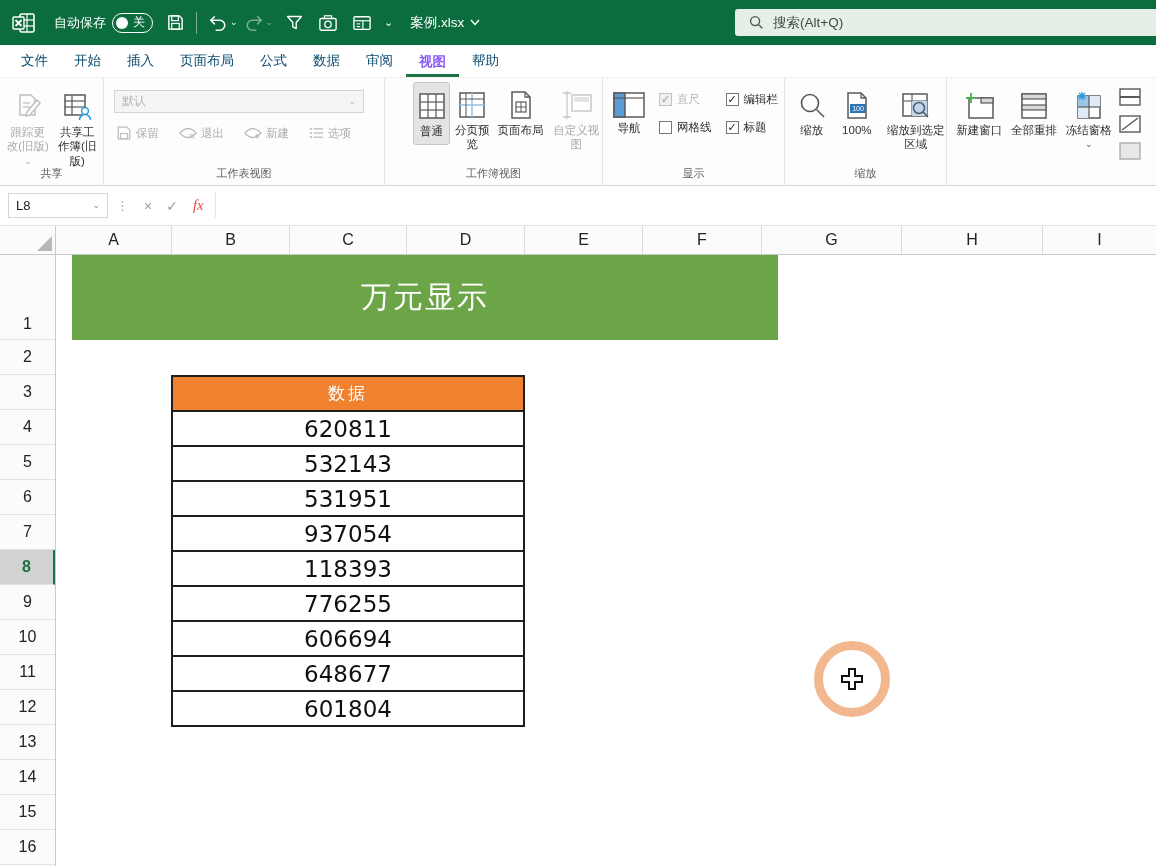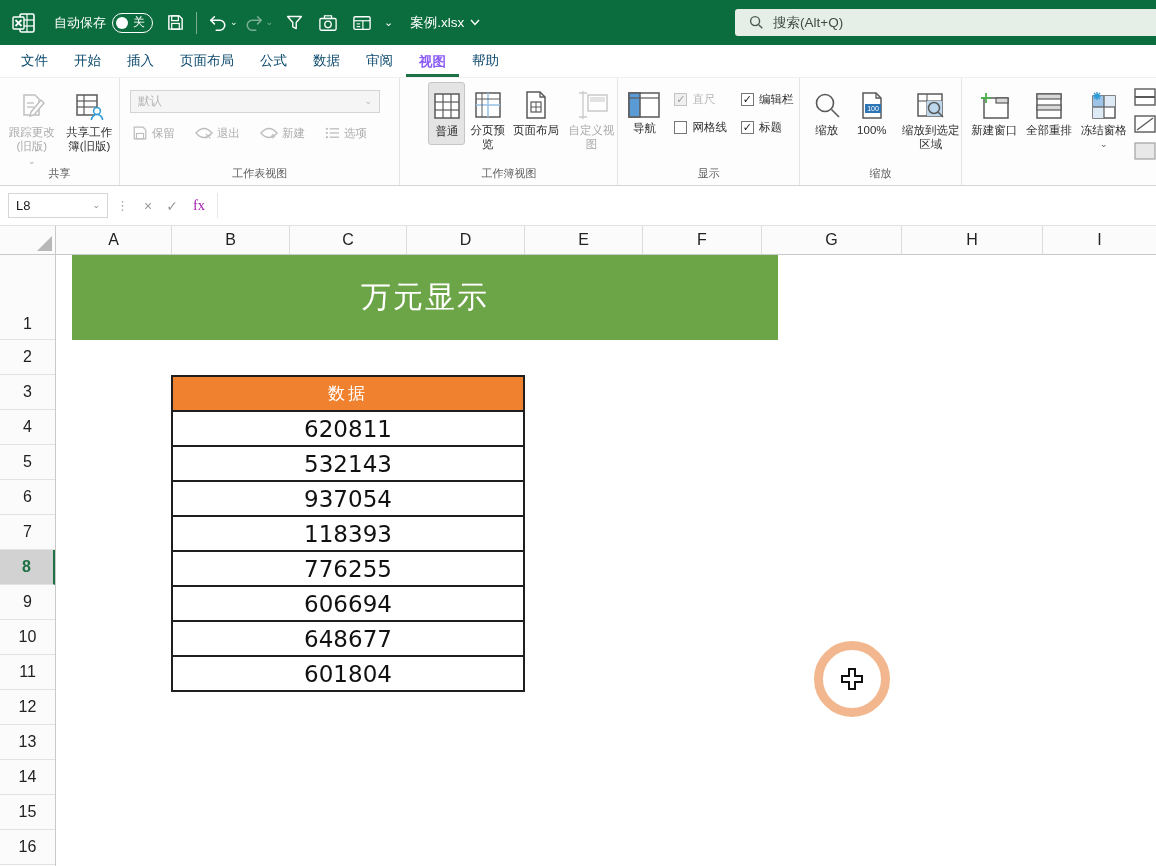--- a/index.html
+++ b/index.html
@@ -56,21 +56,21 @@
   .cb.discb { border-color:#C3C3C3; background:#EFEFEF; color:#9D9D9D; }
 
   
   .formulabar { height:40px; background:#fff; display:flex; align-items:center;
     border-bottom:1px solid #E3E3E3; }
   .namebox { margin-left:8px; width:100px; height:25px; border:1px solid #D6D6D6;
     display:flex; align-items:center; justify-content:space-between; padding:0 7px;
     font-size:13px; color:#1a1a1a; }
   .fb-dots { color:#A8A8A8; font-size:13px; margin:0 8px; }
   .fb-ic { color:#9B9B9B; font-size:14px; margin:0 7px; }
-  .fb-fx { font-family:"Liberation Serif",serif; color:#a21caf;
+  .fb-fx { font-family:"Liberation Serif",serif; font-style:italic; color:#ef4444;
     font-size:14.5px; margin:0 8px; }
   .fb-input { flex:1; height:25px; border-left:1px solid #E6E6E6; margin-left:4px;
     font-size:13px; padding-left:8px; color:#1a1a1a; }
 
   
   .colheaders { height:29px; display:flex; background:#FBFBFB; border-bottom:1px solid #C9C9C9; }
   .corner { width:56px; height:100%; border-right:1px solid #C9C9C9; position:relative; background:#FBFBFB; }
   .corner-tri { position:absolute; right:3px; bottom:3px; width:0; height:0;
     border-left:15px solid transparent; border-bottom:15px solid #B8B8B8; }
   .colh { display:flex; align-items:center; justify-content:center; font-size:16px;
@@ -195,21 +195,21 @@
     <div class="tab">页面布局</div>
     <div class="tab">公式</div>
     <div class="tab">数据</div>
     <div class="tab">审阅</div>
     <div class="tab active">视图</div>
     <div class="tab">帮助</div>
   </div>
 
   <div class="ribbon">
 
-    <div class="rgroup" style="width:120px;">
+    <div class="rgroup" style="width:104px;">
       <div style="display:flex; gap:6px; padding:6px 4px 0 6px;">
         <div class="bigbtn disabled" style="width:56px;">
           <svg width="30" height="30" viewBox="0 0 30 30">
             <path d="M7 3 h11 l4 4 v16 h-15 z" fill="none" stroke="#C0C0C0" stroke-width="1.5"></path>
             <line x1="10" y1="11" x2="17" y2="11" stroke="#C0C0C0" stroke-width="1.3"></line>
             <line x1="10" y1="15" x2="17" y2="15" stroke="#C0C0C0" stroke-width="1.3"></line>
             <path d="M14 20 L24 8 L27 11 L17 23 L13 24 Z" fill="#fff" stroke="#BDBDBD" stroke-width="1.4"></path>
           </svg>
           <span class="bl">跟踪更改(旧版)</span>
           <span class="chev disabled-text">⌄</span>
@@ -481,20 +481,21 @@
     <div class="canvas">
 
       <div class="banner">
         <span class="banner-text">万元显示</span>
       </div>
 
       <div class="dtable">
         <div class="dt-header">数据</div>
         <div class="dt-row" style="border-top:2px solid #1f1f1f;">620811</div>
         <div class="dt-row">532143</div>
+        <div class="dt-row">531951</div>
         <div class="dt-row">937054</div>
         <div class="dt-row">118393</div>
         <div class="dt-row">776255</div>
         <div class="dt-row">606694</div>
         <div class="dt-row">648677</div>
         <div class="dt-row">601804</div>
       </div>
 
       <div class="clickring"></div>
       <div class="cellcursor">

